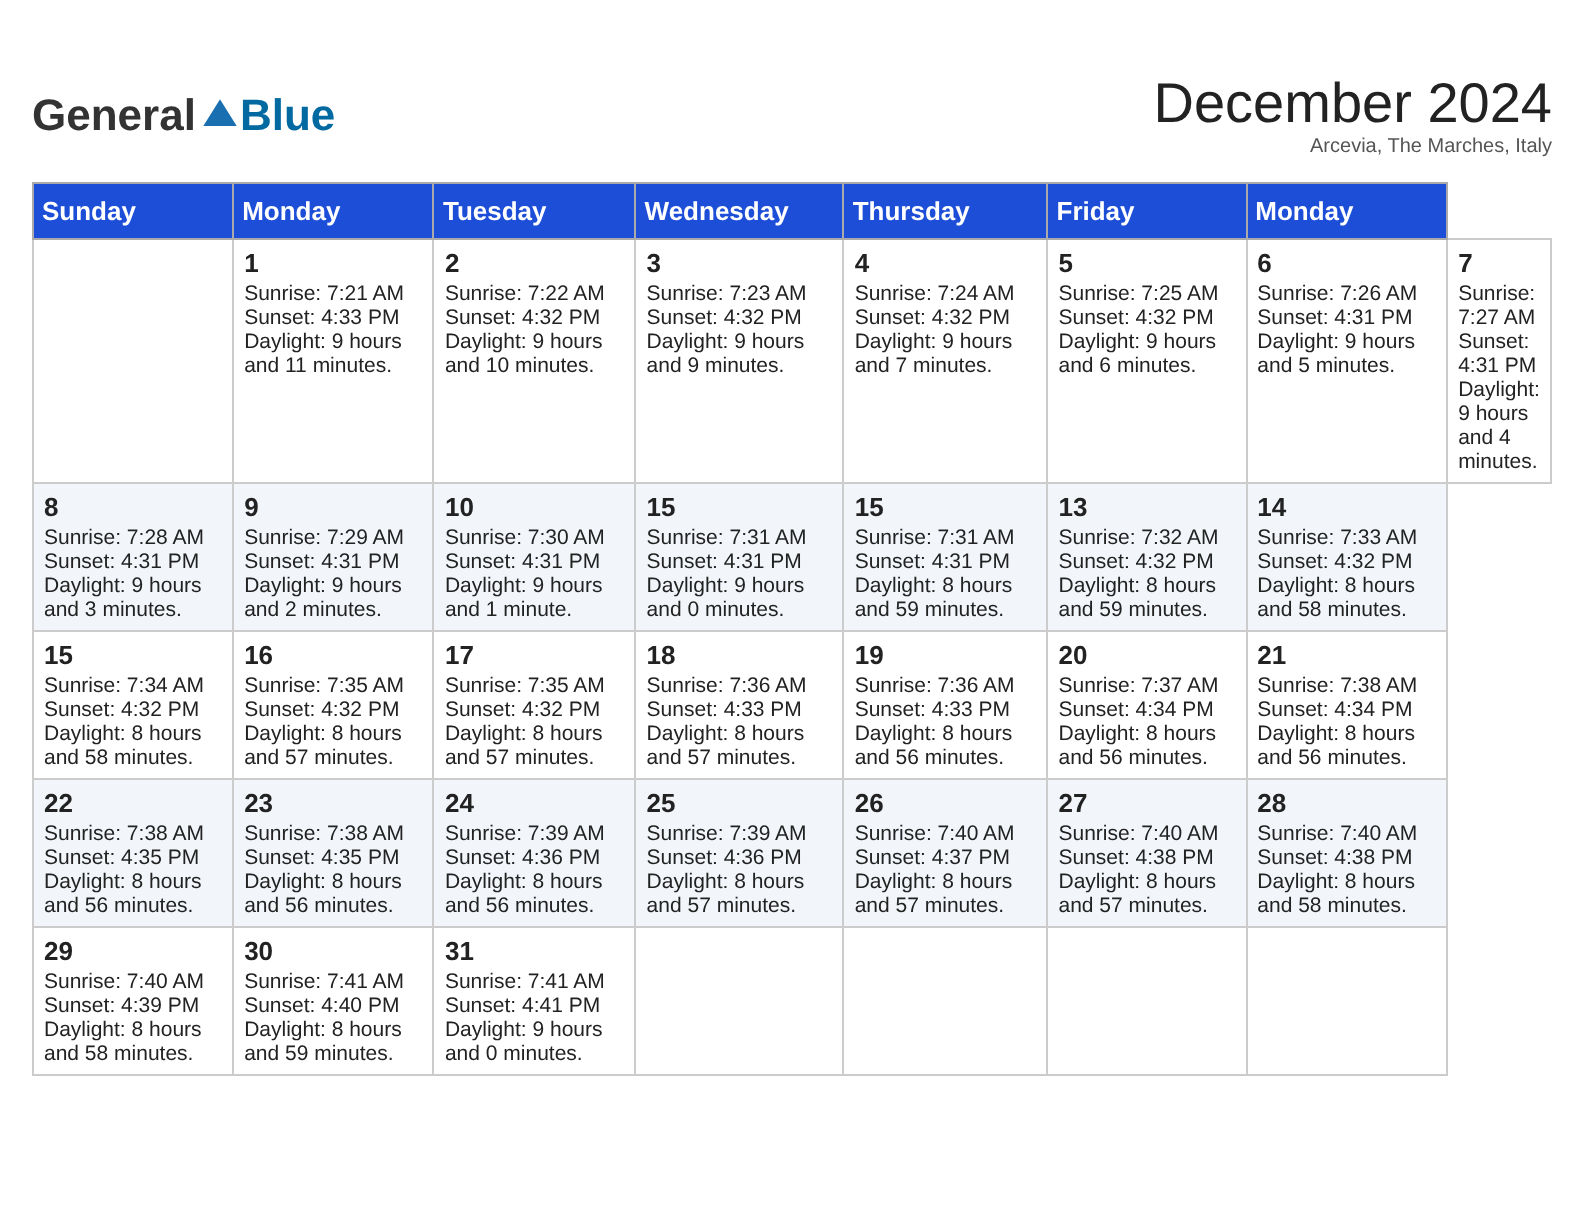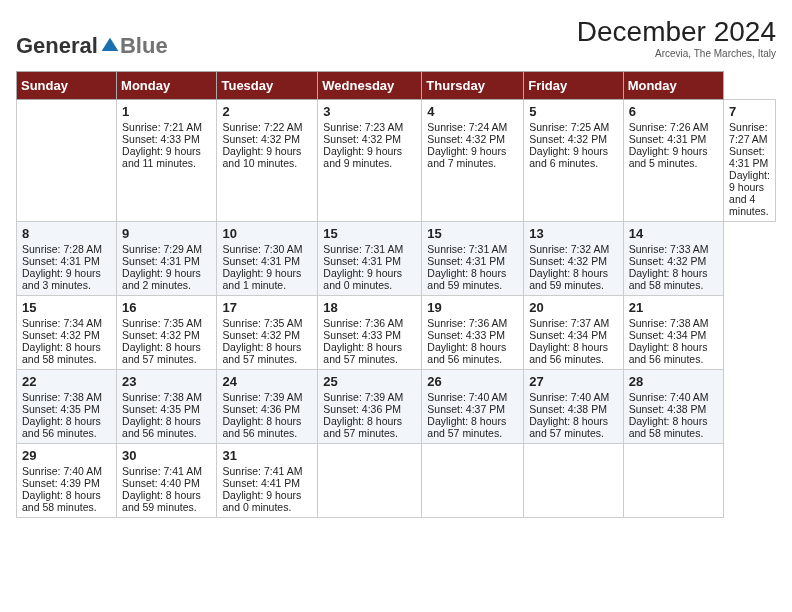--- a/index.html
+++ b/index.html
@@ -6,58 +6,59 @@
     body {
       font-family: Arial, sans-serif;
       background: #fff;
       width: 792px;
       min-height: 612px;
       padding: 16px;
     }
     .header-area {
       display: flex;
       justify-content: space-between;
-      align-items: flex-end;
+      align-items: center;
       margin-bottom: 12px;
+      margin-top: 20px;
     }
     .logo {
       display: flex;
       flex-direction: column;
       align-items: flex-start;
     }
     .logo-text {
       display: flex;
       align-items: center;
       font-size: 22px;
       font-weight: bold;
       color: #333;
     }
     .logo-general { color: #333; }
-    .logo-blue { color: #737373; }
+    .logo-blue { color: #0369a1; }
     .logo-icon {
       width: 20px;
       height: 20px;
       margin-left: 2px;
     }
     .title-area { text-align: right; }
     .month-title {
       font-size: 28px;
       font-weight: normal;
       color: #222;
     }
     .subtitle {
       font-size: 10px;
       color: #555;
     }
     .calendar {
       width: 100%;
       border-collapse: collapse;
     }
     .calendar th {
-      background-color: #7f1d1d;
+      background-color: #1d4ed8;
       color: #fff;
       padding: 6px 4px;
       font-size: 13px;
       font-weight: bold;
       text-align: left;
       border: 1px solid #aaa;
     }
     .calendar td {
       border: 1px solid #ccc;
       vertical-align: top;

